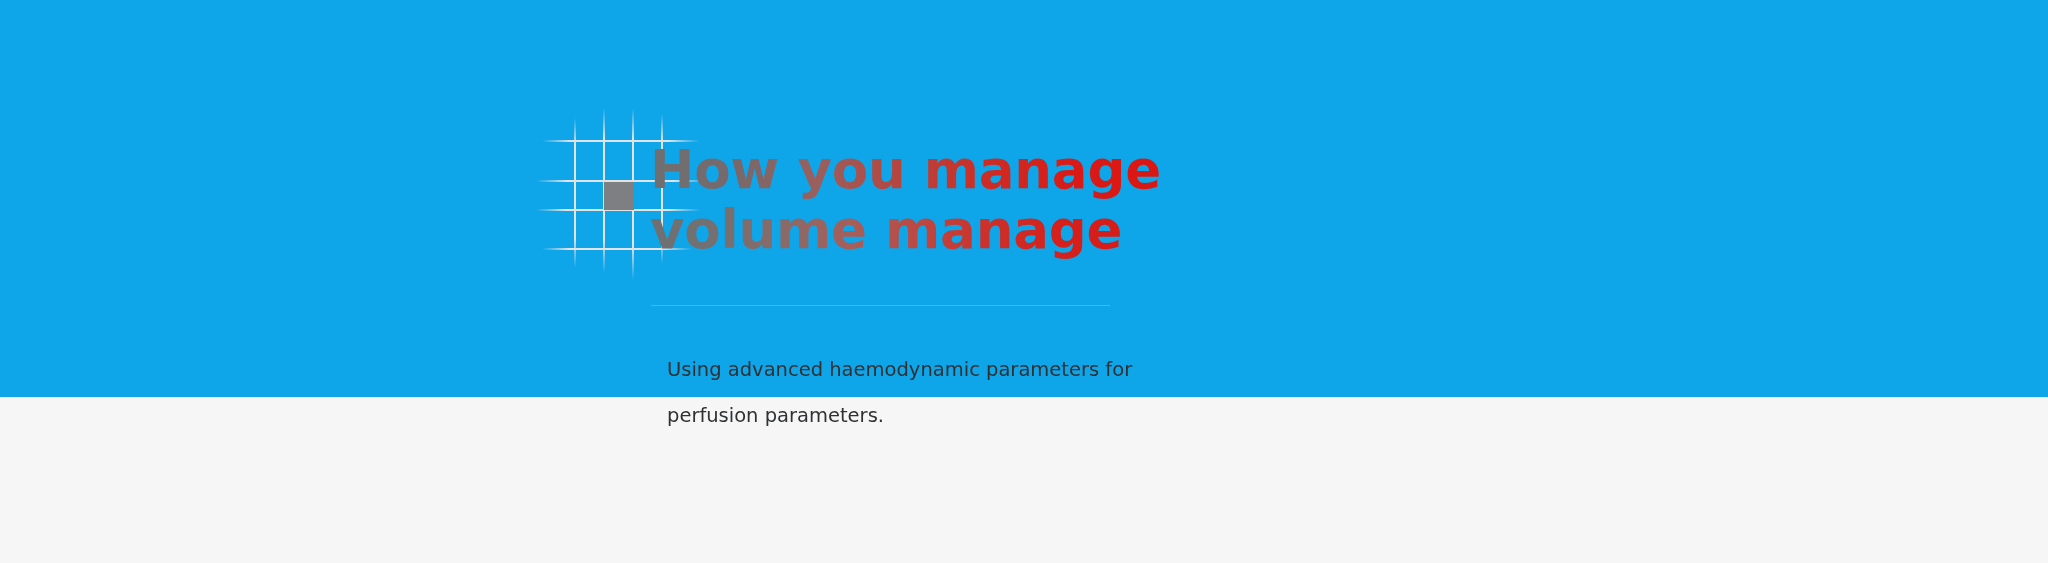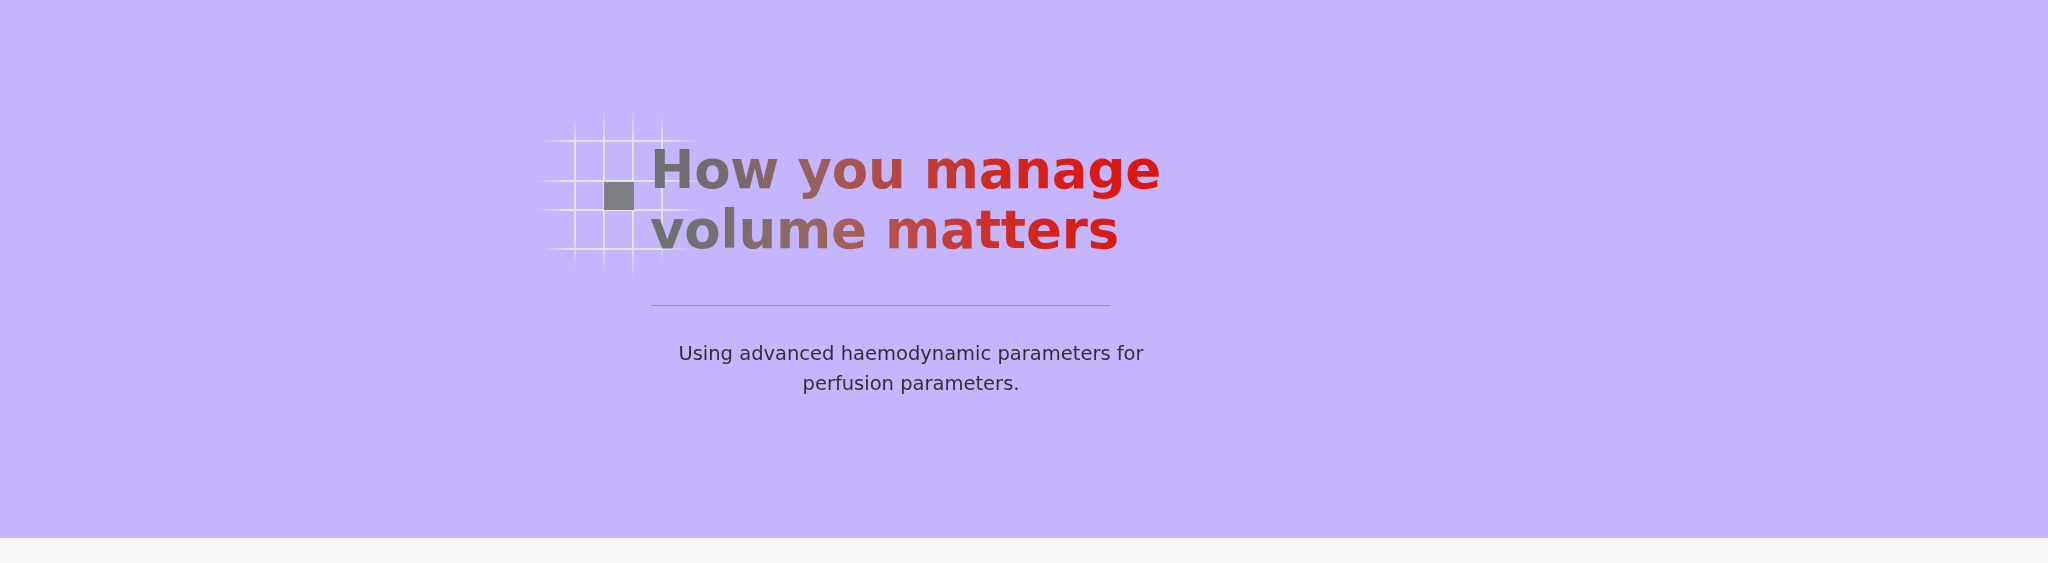--- a/index.html
+++ b/index.html
@@ -13,22 +13,22 @@
     height: 563px;
     background: #f6f6f6;
     font-family: "DejaVu Sans", "Liberation Sans", sans-serif;
     overflow: hidden;
     position: relative;
   }
 
   .slide {
     position: relative;
     width: 2048px;
-    height: 538px;
-    background: #c4b5fd;
+    height: 397px;
+    background: #0ea5e9;
   }
 
   
   .grid-motif {
     position: absolute;
     left: 536px;
     top: 108px;
     width: 180px;
     height: 172px;
     pointer-events: none;
@@ -104,27 +104,26 @@
 
   
   .subtitle-block {
     position: absolute;
     left: 651px;
     top: 339px;
     width: 520px;
   }
 
   .subtitle-line {
-    margin: 0;
+    margin: 16px;
     font-size: 19.5px;
     line-height: 30px;
     font-weight: 400;
     color: #2f3133;
     white-space: nowrap;
-    text-align: center;
   }
 </style>
 </head>
 <body>
 
 <div class="slide">
 
   <div class="grid-motif">
     <svg viewBox="0 0 180 172" xmlns="http://www.w3.org/2000/svg" aria-hidden="true">
       <defs>
@@ -155,21 +154,21 @@
         <rect x="0" y="101" width="165" height="2" fill="url(#hfade)"></rect>
         <rect x="6" y="140" width="150" height="2" fill="url(#hfade)"></rect>
       </g>
 
       <rect x="68" y="74" width="30" height="28" fill="#7d7f83"></rect>
     </svg>
   </div>
 
   <div class="headline-block">
     <h1 class="headline">How you manage</h1>
-    <h1 class="headline headline-line-2">volume matters</h1>
+    <h1 class="headline headline-line-2">volume manage</h1>
   </div>
 
   <hr class="divider">
 
   <div class="subtitle-block">
     <p class="subtitle-line">Using advanced haemodynamic parameters for</p>
     <p class="subtitle-line">perfusion parameters.</p>
   </div>
 
 </div>

